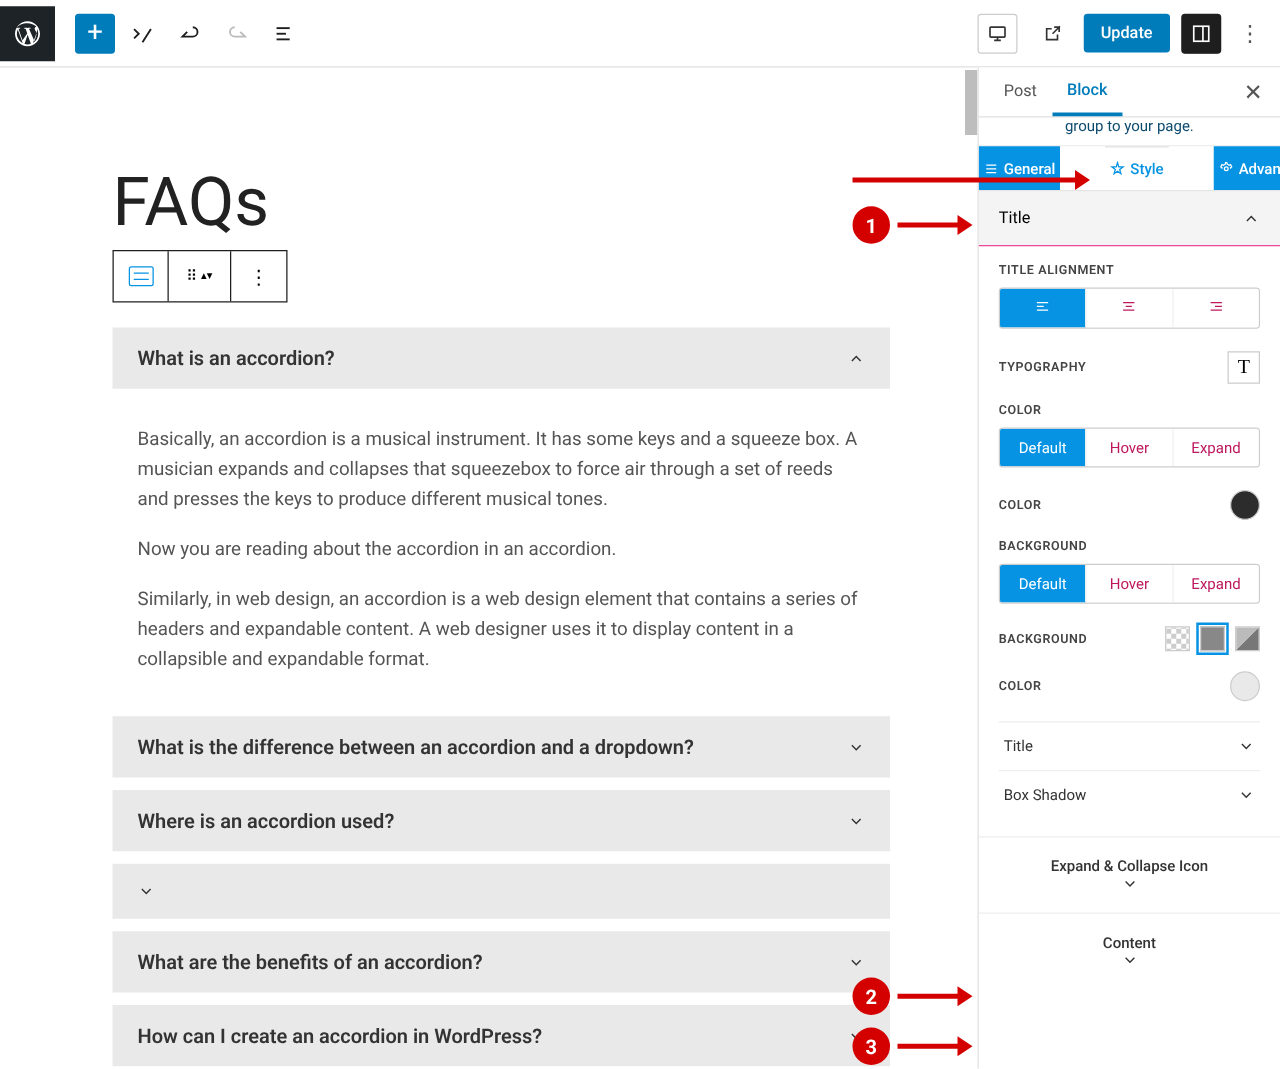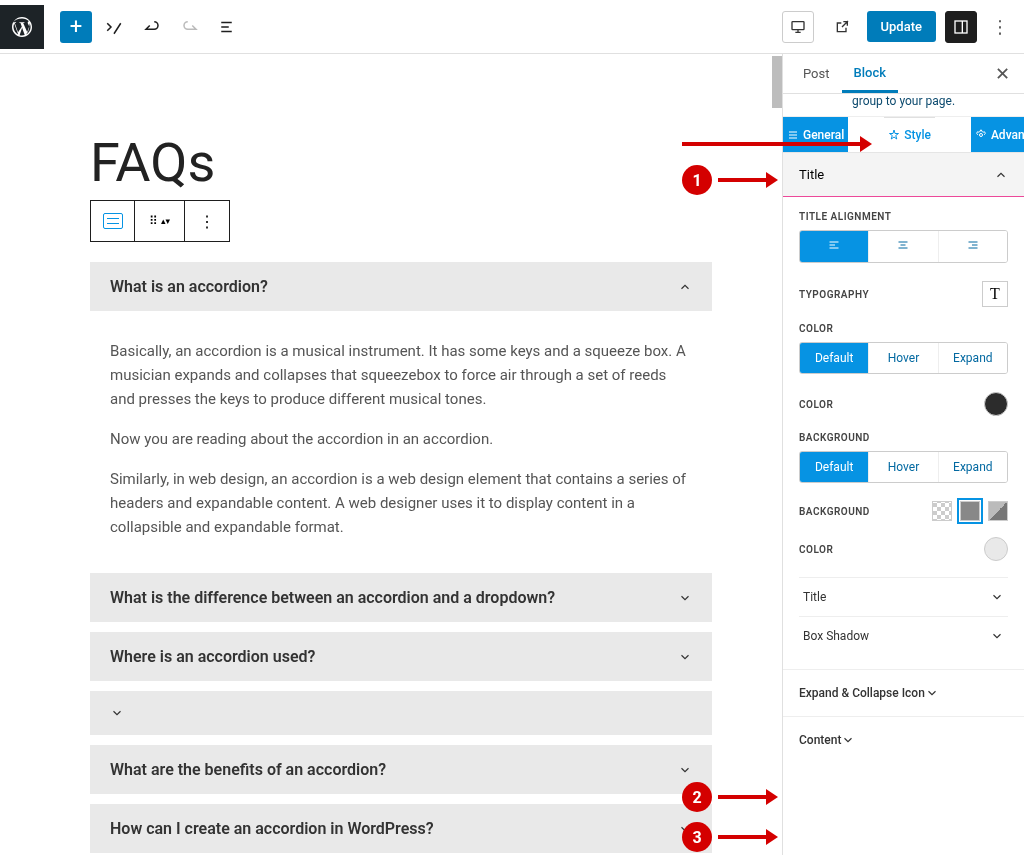--- a/index.html
+++ b/index.html
@@ -48,42 +48,42 @@
 .cat-tab { flex: 1; text-align: center; padding: 10px 4px; font-size: 12px; background: #0693e3; color: #fff; display:flex; align-items:center; justify-content:center; gap:4px; font-weight:500;}
 .cat-tab.active { background: #fff; color: #0693e3; border-top: 1px solid #e0e0e0;}
 .cat-ic { width:12px; height:12px; display:inline-block;}
 
 .panel-head { display: flex; justify-content: space-between; align-items: center; padding: 14px 16px; background: #f4f4f4; border-top:1px solid #e5e5e5; border-bottom:1px solid #ec4899;}
 .panel-head .t { font-size: 13px; }
 .panel-body { padding: 14px 16px; }
 
 .sect-label { font-size: 10px; letter-spacing: 0.5px; color: #444; font-weight:600; margin-bottom: 8px; text-transform: uppercase;}
 .btn-group { display: flex; border: 1px solid #ccc; border-radius: 3px; overflow: hidden; margin-bottom: 18px; }
-.btn-group .seg { flex: 1; text-align: center; padding: 8px 4px; font-size: 12px; background: #fff; color: #0369a1; border-right:1px solid #eee;}
+.btn-group .seg { flex: 1; text-align: center; padding: 8px 4px; font-size: 12px; background: #fff; color: #be185d; border-right:1px solid #eee;}
 .btn-group .seg:last-child{border-right:none;}
 .btn-group .seg.active { background: #0693e3; color: #fff; }
 
 .row { display: flex; align-items: center; justify-content: space-between; margin-bottom: 16px; }
 .row .lbl { font-size: 10px; letter-spacing: 0.5px; color: #444; font-weight:600; text-transform: uppercase;}
 .swatch { width: 24px; height: 24px; border-radius: 50%; border: 1px solid #ccc; }
 .swatch.dark { background: #2c2c2c; }
 .swatch.light { background: #e9e9e9; }
 .typo-box{ width:26px;height:26px;border:1px solid #ccc;display:flex;align-items:center;justify-content:center;font-family:serif;font-size:16px;}
 
 .bg-picks{display:flex;gap:8px;align-items:center;}
 .bg-pick{width:20px;height:20px;border:1px solid #ccc;}
 .bg-pick.checker{background:repeating-conic-gradient(#ccc 0 25%,#fff 0 50%) 0/8px 8px;}
 .bg-pick.gray{background:#888;}
 .bg-pick.selected{outline:2px solid #0693e3;outline-offset:1px;}
 .bg-pick.grad{background:linear-gradient(135deg,#bbb 50%,#777 50%);}
 
 .sub-row { display:flex; justify-content:space-between; align-items:center; padding: 12px 4px; border-top:1px solid #eee;}
 .sub-row .sl{font-size:12px;color:#333;}
 
-.outer-row{display:flex;justify-content:flex-start;align-items:center;padding:16px 16px;border-top:1px solid #eee;}
+.outer-row{display:flex;justify-content:center;align-items:center;padding:16px 16px;border-top:1px solid #eee;flex-direction:column;}
 .outer-row .ol{font-size:12px;color:#333;font-weight:500;}
 
 
 .arrow-h{position:absolute;height:4px;background:#d40000;}
 .arrow-h::after{content:"";position:absolute;right:-10px;top:-6px;border-left:12px solid #d40000;border-top:8px solid transparent;border-bottom:8px solid transparent;}
 .badge{position:absolute;width:30px;height:30px;border-radius:50%;background:#d40000;color:#fff;font-weight:700;font-size:16px;display:flex;align-items:center;justify-content:center;z-index:50;}
 .short-arrow{position:absolute;width:50px;height:4px;background:#d40000;}
 .short-arrow::after{content:"";position:absolute;right:-10px;top:-6px;border-left:12px solid #d40000;border-top:8px solid transparent;border-bottom:8px solid transparent;}
 
 .chev{width:14px;height:14px;display:inline-flex;align-items:center;justify-content:center;}

